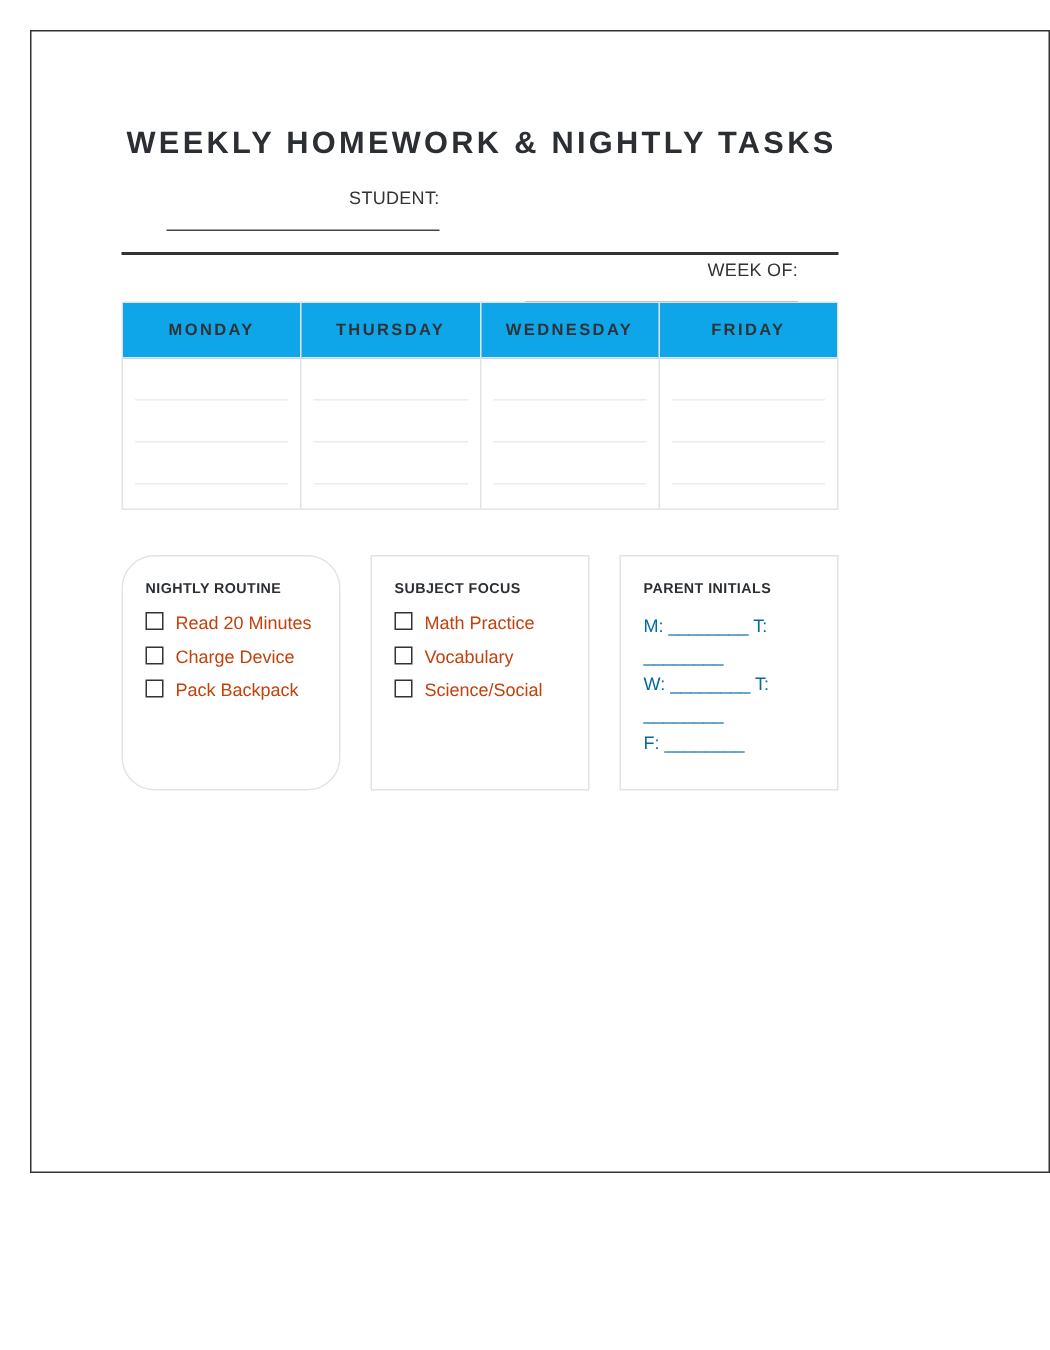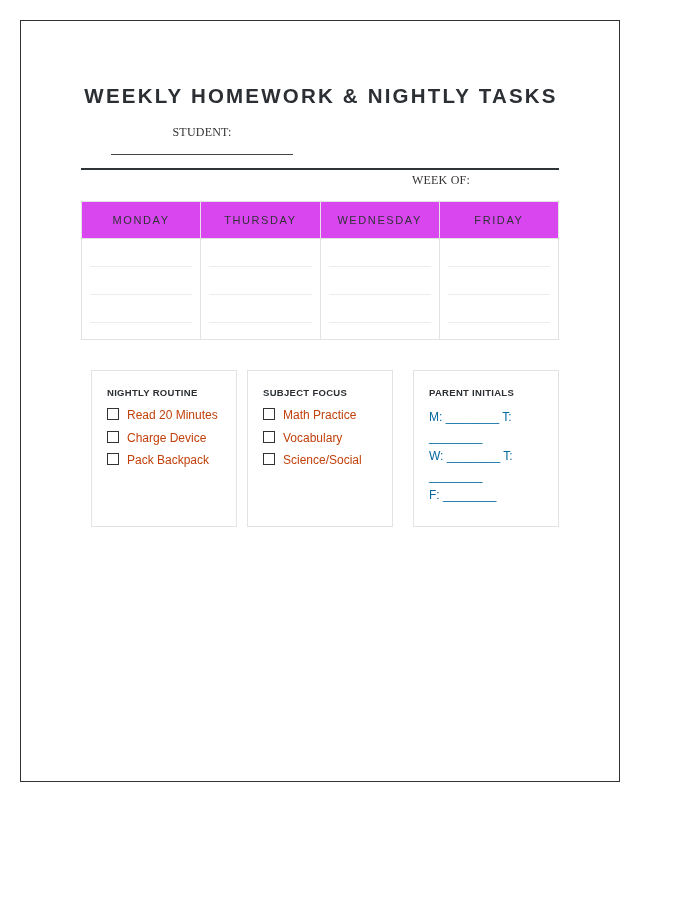--- a/index.html
+++ b/index.html
@@ -1,52 +1,52 @@
 <!DOCTYPE html>
 <html><head>
   <meta charset="utf-8">
   <style>
     * { box-sizing: border-box; margin: 0; padding: 0; }
     html, body { width: 700px; height: 900px; background: #ffffff; }
     body { position: relative; font-family: "Liberation Sans", sans-serif; color: #2b2f33; }
     .page {
-      position: absolute; left: 20px; top: 20px; width: 600px; height: 762px;
+      position: absolute; left: 20px; top: 20px; width: 680px; height: 762px;
       border: 1px solid #333333; background: #fff;
     }
     .title {
       position: absolute; left: 60px; top: 63px; width: 480px; text-align: center;
       font-family: "Liberation Sans", sans-serif; font-weight: bold; font-size: 20.5px;
       letter-spacing: 2.2px; color: #2b2f33;
     }
-    .field { position: absolute; top: 104px; width: 182px; text-align: center; font-family: Liberation Serif, serif; }
+    .field { position: absolute; top: 104px; width: 182px; text-align: right; }
     .field .label { font-size: 12px; color: #333; letter-spacing: 0.2px; }
     .field .line { margin-top: 14px; height: 1px; background: #444; }
     .field.student { left: 90px; }
     .field.week { left: 329px; margin-top: 48px; }
     .rule { position: absolute; left: 60px; top: 147px; width: 478px; height: 2px; background: #2f3336; }
 
     .grid {
       position: absolute; left: 60px; top: 180px; width: 478px; height: 139px;
       border: 1px solid #e3e3e3; display: flex;
     }
     .day { flex: 1; border-right: 1px solid #e3e3e3; display: flex; flex-direction: column; }
     .day:last-child { border-right: none; }
     .day-head {
-      height: 37px; background: #d946ef; border-bottom: 1px solid #e3e3e3;
+      height: 37px; background: #0ea5e9; border-bottom: 1px solid #e3e3e3;
       display: flex; align-items: center; justify-content: center;
-      font-size: 11px; font-weight: normal; letter-spacing: 1.6px; color: #2f3336;
+      font-size: 11px; font-weight: bold; letter-spacing: 1.6px; color: #2f3336;
     }
     .day-body { flex: 1; padding: 0 8px; }
     .day-line { height: 28px; border-bottom: 1px solid #ececec; }
 
     .card {
       position: absolute; top: 349px; width: 146px; height: 157px;
       border: 1px solid #e3e3e3; padding: 16px 15px;
     }
-    .card.c1 { left: 70px; }
+    .card.c1 { left: 60px; border-radius: 22px; }
     .card.c2 { left: 226px; }
     .card.c3 { left: 392px; }
     .card-title { font-size: 9.5px; font-weight: bold; letter-spacing: 0.3px; color: #2b2f33; margin-bottom: 10px; }
     .check-item { display: flex; align-items: flex-start; height: 22.5px; font-size: 12px; color: #c2410c; }
     .box { width: 12px; height: 12px; border: 1px solid #333; margin-right: 8px; flex-shrink: 0; background: #fff; }
     .initials { font-size: 12px; color: #0369a1; line-height: 19.5px; }
     .initials .row { }
   </style>
 </head>
 <body>

